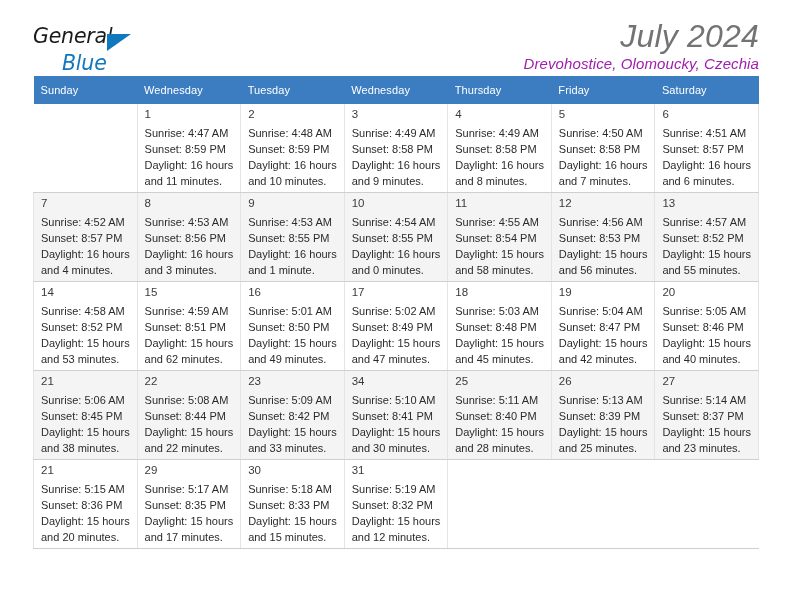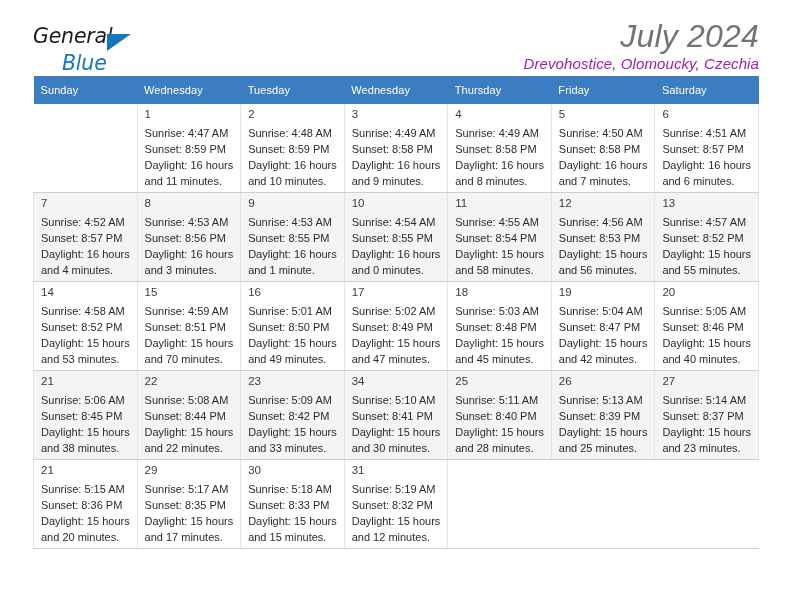--- a/index.html
+++ b/index.html
@@ -301,21 +301,21 @@
               <div>Daylight: 15 hours</div>
               <div>and 53 minutes.</div>
             </div>
           </td>
           <td>
             <div class="daynum">15</div>
             <div class="info">
               <div>Sunrise: 4:59 AM</div>
               <div>Sunset: 8:51 PM</div>
               <div>Daylight: 15 hours</div>
-              <div>and 70 minutes.</div>
+              <div>and 62 minutes.</div>
             </div>
           </td>
           <td>
             <div class="daynum">16</div>
             <div class="info">
               <div>Sunrise: 5:01 AM</div>
               <div>Sunset: 8:50 PM</div>
               <div>Daylight: 15 hours</div>
               <div>and 49 minutes.</div>
             </div>

